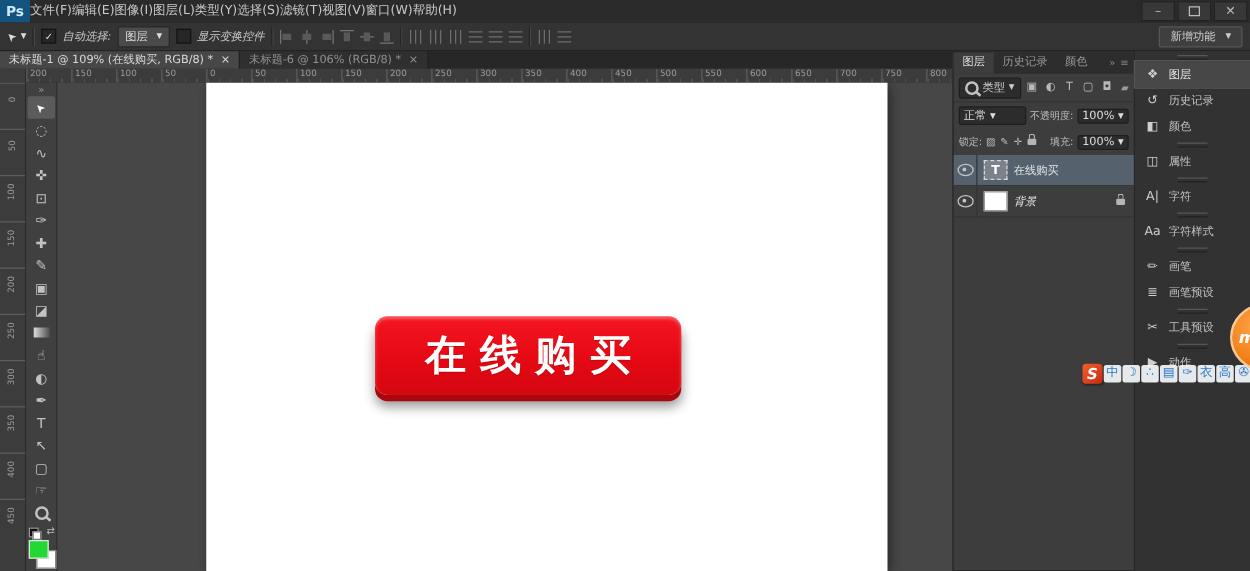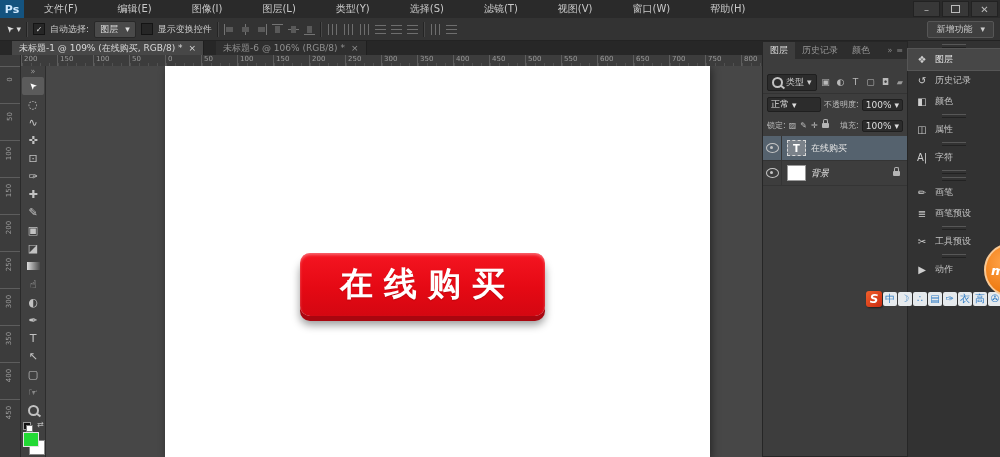--- a/index.html
+++ b/index.html
@@ -2,49 +2,49 @@
 <html><head>
 <meta charset="utf-8">
 <style>
   html,body{margin:0;padding:0;background:#222;}
   #app{position:relative;width:1000px;height:457px;background:#3f3f3f;overflow:hidden;
        font-family:"DejaVu Sans","Liberation Sans",sans-serif;color:#ccc;font-size:10px;}
 
   
   .menu-bar{position:absolute;top:0;left:0;right:0;height:18px;background:#2a2a2a;border-bottom:1px solid #1b1b1b;display:flex;align-items:flex-start;}
   .ps-logo{width:24px;height:18px;background:#14537f;color:#cfe9ff;font-weight:bold;font-size:11px;display:flex;align-items:center;justify-content:center;flex:none;}
-  .menu-item{padding:0 20px;font-size:10px;color:#c9c9c9;line-height:18px;white-space:nowrap;}
+  .menu-item{padding:0 0;font-size:10px;color:#c9c9c9;line-height:18px;white-space:nowrap;}
   .win-controls{margin-left:auto;display:flex;height:18px;align-items:center;}
   .win-btn{width:25px;height:14px;text-align:center;line-height:13px;color:#bbb;font-size:10px;background:#383838;border:1px solid #222;margin-right:2px;display:flex;align-items:center;justify-content:center;}
   .restore-ic{width:7px;height:6px;border:1px solid #bbb;position:relative;background:#383838;}
   .restore-ic::before{content:'';position:absolute;left:2px;top:-3px;width:7px;height:6px;border:1px solid #bbb;z-index:-1;}
 
   
   .options-bar{position:absolute;top:18px;left:0;right:0;height:22px;background:#333;border-bottom:1px solid #232323;display:flex;align-items:center;padding:0 6px;gap:5px;}
   .tool-preview{display:flex;align-items:center;gap:3px;color:#ddd;font-size:9px;}
   .rot-nw{display:inline-block;transform:rotate(-135deg);font-size:9px;}
   .cb{width:10px;height:10px;background:#262626;border:1px solid #141414;display:inline-flex;align-items:center;justify-content:center;font-size:8px;color:#ddd;flex:none;}
-  .lbl{font-size:9px;color:#c9c9c9;white-space:nowrap;}
+  .lbl{font-size:9px;color:#c9c9c9;white-space:nowrap;font-style:italic;}
   .dd{background:#4a4a4a;border:1px solid #282828;border-radius:2px;padding:1px 5px;font-size:9px;display:inline-flex;gap:7px;align-items:center;color:#ddd;white-space:nowrap;}
   .vsep{width:1px;height:15px;background:#242424;border-right:1px solid #474747;flex:none;}
   .alx{position:relative;width:11px;height:11px;display:inline-block;opacity:.42;flex:none;}
   .alx::before,.alx::after{content:'';position:absolute;}
   .a-l::before{left:0;top:0;width:1px;height:11px;background:#cfcfcf;}   .a-l::after{left:2px;top:3px;width:7px;height:5px;background:#8f8f8f;}
   .a-ch::before{left:5px;top:0;width:1px;height:11px;background:#cfcfcf;}.a-ch::after{left:2px;top:3px;width:7px;height:5px;background:#8f8f8f;}
   .a-r::before{right:0;top:0;width:1px;height:11px;background:#cfcfcf;}  .a-r::after{right:2px;top:3px;width:7px;height:5px;background:#8f8f8f;}
   .a-t::before{top:0;left:0;height:1px;width:11px;background:#cfcfcf;}   .a-t::after{top:2px;left:3px;height:7px;width:5px;background:#8f8f8f;}
   .a-cv::before{top:5px;left:0;height:1px;width:11px;background:#cfcfcf;}.a-cv::after{top:2px;left:3px;height:7px;width:5px;background:#8f8f8f;}
   .a-b::before{bottom:0;left:0;height:1px;width:11px;background:#cfcfcf;}.a-b::after{bottom:2px;left:3px;height:7px;width:5px;background:#8f8f8f;}
   .dh::before{left:1px;top:0;width:1px;height:11px;background:#c0c0c0;box-shadow:4px 0 0 #c0c0c0,8px 0 0 #c0c0c0;}
   .dv::before{top:1px;left:0;height:1px;width:11px;background:#c0c0c0;box-shadow:0 4px 0 #c0c0c0,0 8px 0 #c0c0c0;}
   .ws-btn{margin-left:auto;background:#3f3f3f;border:1px solid #565656;border-radius:2px;padding:1px 8px;font-size:9px;color:#ccc;display:flex;gap:8px;align-items:center;white-space:nowrap;}
 
   
   .doc-tabs{position:absolute;top:41px;left:0;width:762px;height:14px;background:#272727;display:flex;}
-  .doc-tab{padding:0 7px;font-size:9px;line-height:14px;color:#8f8f8f;background:#2f2f2f;border-right:1px solid #1f1f1f;display:flex;gap:6px;white-space:nowrap;margin-left:12px;}
+  .doc-tab{padding:0 7px;font-size:9px;line-height:14px;color:#8f8f8f;background:#2f2f2f;border-right:1px solid #1f1f1f;display:flex;gap:6px;white-space:nowrap;}
   .doc-tab.active{background:#474747;color:#d8d8d8;}
   .tab-close{cursor:default;}
   .ruler-h{position:absolute;top:55px;left:0;width:762px;height:11px;background:#3c3c3c;border-bottom:1px solid #2a2a2a;display:flex;overflow:hidden;}
   .ruler-corner{width:20px;flex:none;border-right:1px solid #2a2a2a;}
   .hnum{width:36px;flex:none;font-size:7px;color:#9b9b9b;line-height:9px;padding-left:2px;box-sizing:border-box;border-left:1px solid #5d5d5d;
         background:repeating-linear-gradient(90deg,#515151 0 1px,transparent 1px 9px) left bottom/100% 3px no-repeat;}
   .doc-body{position:absolute;top:66px;left:0;width:762px;bottom:0;display:flex;}
   .ruler-v{width:20px;flex:none;background:#3c3c3c;border-right:1px solid #2a2a2a;display:flex;flex-direction:column;overflow:hidden;}
   .vnum{height:36px;flex:none;border-top:1px solid #5d5d5d;display:flex;justify-content:center;}
   .vnum span{transform:rotate(-90deg);font-size:7px;color:#9b9b9b;display:block;height:9px;margin-top:8px;}
@@ -73,21 +73,21 @@
      display:flex;align-items:center;justify-content:center;}
   .ps-button-text{color:#fff;font-size:33px;font-weight:bold;letter-spacing:11px;margin-right:-11px;white-space:nowrap;text-shadow:0 1px 1px rgba(120,0,0,.35);}
 
   
   .right-area{position:absolute;top:41px;left:762px;right:0;bottom:0;display:flex;background:#323232;}
   .layers-panel{width:146px;flex:none;background:#3d3d3d;border:1px solid #262626;display:flex;flex-direction:column;box-sizing:border-box;}
   .panel-tabs{height:17px;background:#2d2d2d;display:flex;font-size:9px;flex:none;}
   .panel-tab{padding:0 7px;line-height:17px;color:#979797;white-space:nowrap;}
   .panel-tab.active{background:#3d3d3d;color:#ddd;}
   .panel-tabs-right{margin-left:auto;color:#8a8a8a;font-size:8px;display:flex;gap:4px;align-items:center;padding-right:4px;}
-  .filter-row{height:22px;display:flex;align-items:center;padding:0 4px;gap:3px;border-bottom:1px solid #333;flex:none;margin-top:12px;}
+  .filter-row{height:22px;display:flex;align-items:center;padding:0 4px;gap:3px;border-bottom:1px solid #333;flex:none;}
   .search-box{display:flex;align-items:center;gap:3px;background:#2c2c2c;border:1px solid #1f1f1f;border-radius:2px;padding:1px 4px;font-size:9px;color:#ccc;}
   .f-ic{width:12px;text-align:center;font-size:9px;color:#b9b9b9;flex:none;}
   .f-toggle{margin-left:auto;color:#9a9a9a;font-size:8px;}
   .blend-row,.lock-row{height:21px;display:flex;align-items:center;padding:0 4px;gap:3px;font-size:9px;flex:none;}
   .val-box{background:#2c2c2c;border:1px solid #1f1f1f;padding:0 3px;border-radius:2px;font-size:9px;color:#ddd;display:inline-flex;gap:3px;align-items:center;white-space:nowrap;}
   .blend-dd{width:56px;display:inline-flex;}
   .mini-lbl{font-size:8px;color:#bdbdbd;white-space:nowrap;}
   .lock-ics{display:flex;gap:4px;align-items:center;}
   .lk{font-size:8px;color:#b9b9b9;}
   .lock-ic{width:7px;height:5px;background:#b5b5b5;border-radius:1px;position:relative;display:inline-block;}
@@ -421,20 +421,24 @@
       <div class="strip-item">
         <span class="strip-ic">◫</span>
         <span>属性</span>
       </div>
       <div class="strip-grip"></div>
       <div class="strip-item">
         <span class="strip-ic">A|</span>
         <span>字符</span>
       </div>
       <div class="strip-grip"></div>
+      <div class="strip-item">
+        <span class="strip-ic">Aa</span>
+        <span>字符样式</span>
+      </div>
       <div class="strip-grip"></div>
       <div class="strip-item">
         <span class="strip-ic">✏</span>
         <span>画笔</span>
       </div>
       <div class="strip-item">
         <span class="strip-ic">≣</span>
         <span>画笔预设</span>
       </div>
       <div class="strip-grip"></div>

